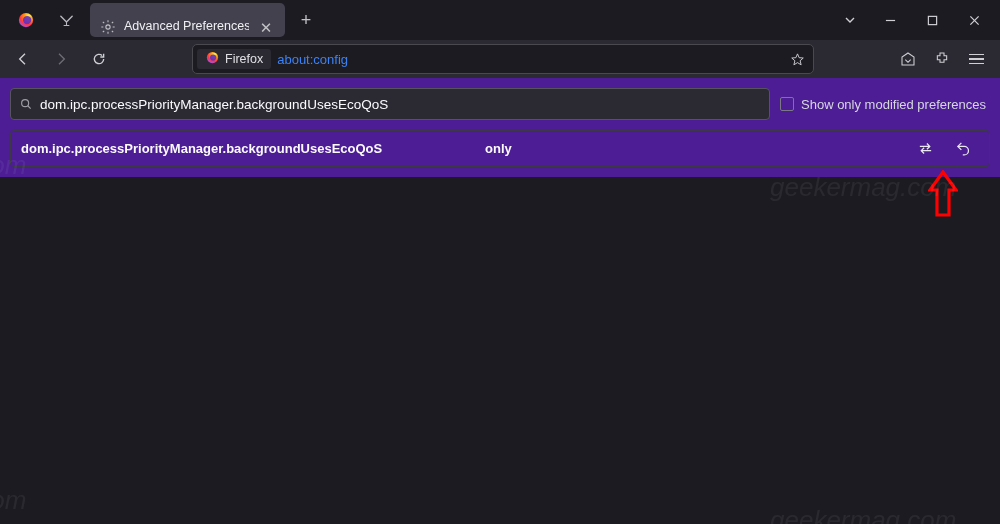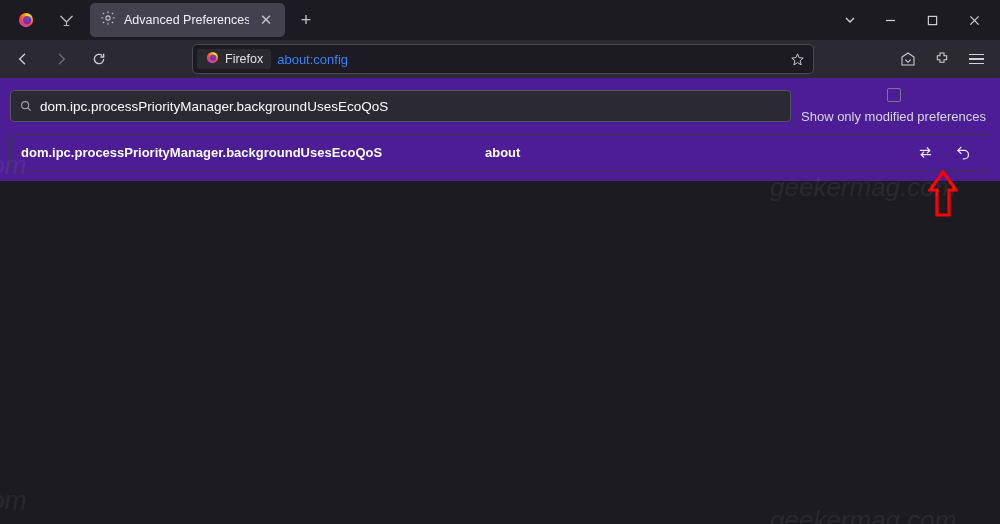--- a/index.html
+++ b/index.html
@@ -37,21 +37,21 @@
       justify-content: center;
       border-radius: 4px;
     }
     .ff-logo svg { width: 18px; height: 18px; }
     .tab {
       height: 34px;
       background: #42414d;
       border-radius: 5px;
       margin-left: 6px;
       display: flex;
-      align-items: center;
+      align-items: flex-start;
       padding: 16px 10px;
       gap: 8px;
       min-width: 195px;
       max-width: 195px;
     }
     .tab .gear svg { width: 16px; height: 16px; stroke: #c2c2c6; }
     .tab-title {
       font-size: 12.5px;
       color: #f0f0f4;
       flex: 1;
@@ -213,21 +213,20 @@
       flex: 1;
       font-family: inherit;
     }
     .show-modified {
       display: flex;
       align-items: center;
       gap: 7px;
       font-size: 13px;
       color: #d7d7de;
       padding-right: 4px;
-      flex-direction: column;
     }
     .show-modified .checkbox {
       width: 14px;
       height: 14px;
       border: 1.3px solid #7a7984;
       border-radius: 2px;
     }
     .pref-table {
       margin-top: 10px;
       border: 1px solid #3a3944;
@@ -416,21 +415,21 @@
     </div>
     <label class="show-modified">
       <span class="checkbox"></span>
       <span>Show only modified preferences</span>
     </label>
   </div>
 
   <div class="pref-table">
     <div class="pref-row">
       <div class="pref-name">dom.ipc.processPriorityManager.backgroundUsesEcoQoS</div>
-      <div class="pref-value">about</div>
+      <div class="pref-value">only</div>
       <div class="pref-actions">
         <div class="action-btn">
           <svg viewBox="0 0 24 24">
             <path d="M4 9h13M14 5l4 4-4 4"></path>
             <path d="M20 15H7M10 19l-4-4 4-4"></path>
           </svg>
         </div>
         <div class="action-btn">
           <svg viewBox="0 0 24 24">
             <path d="M9 14l-5-5 5-5"></path>

